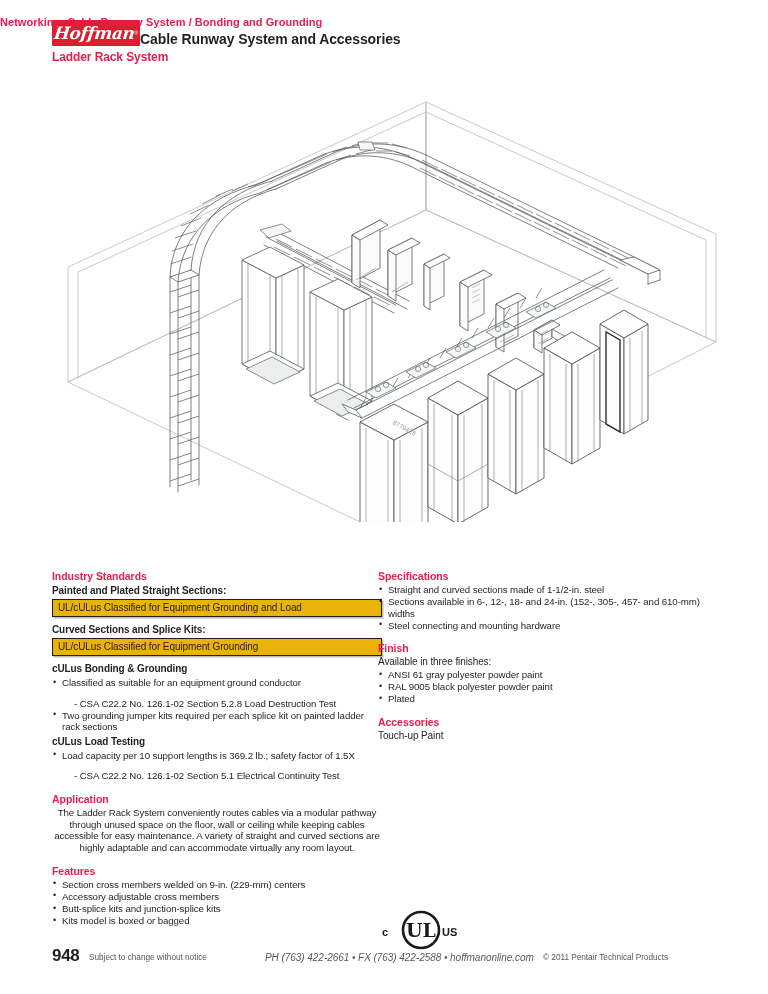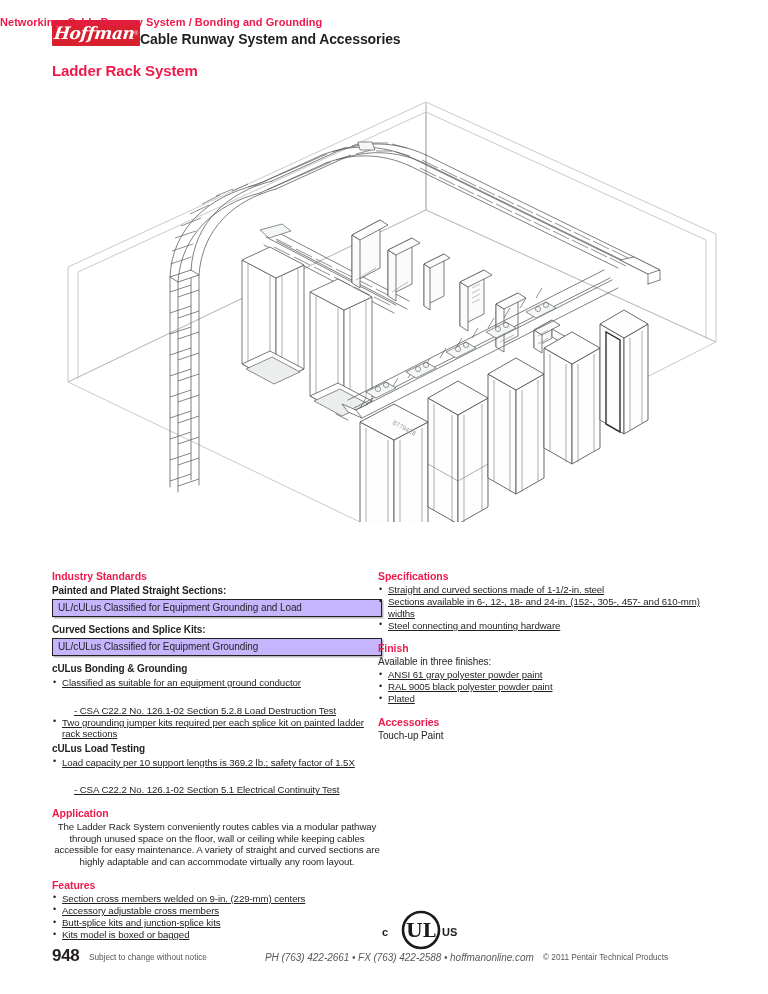--- a/index.html
+++ b/index.html
@@ -77,23 +77,23 @@
     width: 500px;
     text-align: left;
     color: #231f20;
     font-size: 14px;
     font-weight: bold;
     letter-spacing: -0.1px;
   }
   #page-title {
     position: absolute;
     left: 52px;
-    top: 62px;
+    top: 50px;
     color: #ed1b4c;
-    font-size: 15px;
+    font-size: 12px;
     font-weight: bold;
     letter-spacing: -0.1px;
   }
 
   
   #illustration {
     position: absolute;
     left: 60px;
     top: 92px;
     width: 660px;
@@ -130,49 +130,48 @@
     letter-spacing: -0.1px;
   }
 
   .stdbox {
     border: 1px solid #231f20;
     box-shadow: 1.5px 1.5px 0 0 #bcbcbc;
     padding: 2px 5px 3px 5px;
     font-size: 10px;
     color: #231f20;
     margin-bottom: 7px;
-    background: #c4b5fd;
+    background: #eab308;
     letter-spacing: -0.1px;
   }
 
   ul.blist {
     list-style: none;
     margin: 1px 0 0 0;
     padding: 0;
-    text-decoration: underline;
   }
   ul.blist > li {
     position: relative;
     padding-left: 10px;
     font-size: 9.7px;
     line-height: 11.6px;
     margin-bottom: 0.5px;
     letter-spacing: -0.1px;
   }
   ul.blist > li::before {
     content: "\2022";
     position: absolute;
     left: 1px;
     top: -0.5px;
     font-size: 9px;
     color: #231f20;
   }
   ul.blist > li.sub {
     padding-left: 22px;
-    margin-top: 16px;
+    margin-top: 9px;
   }
   ul.blist > li.sub::before { content: ""; }
 
   p.para {
     font-size: 9.7px;
     line-height: 11.7px;
     margin: 1px 0 0 0;
     letter-spacing: -0.1px;
     text-align: center;
   }

